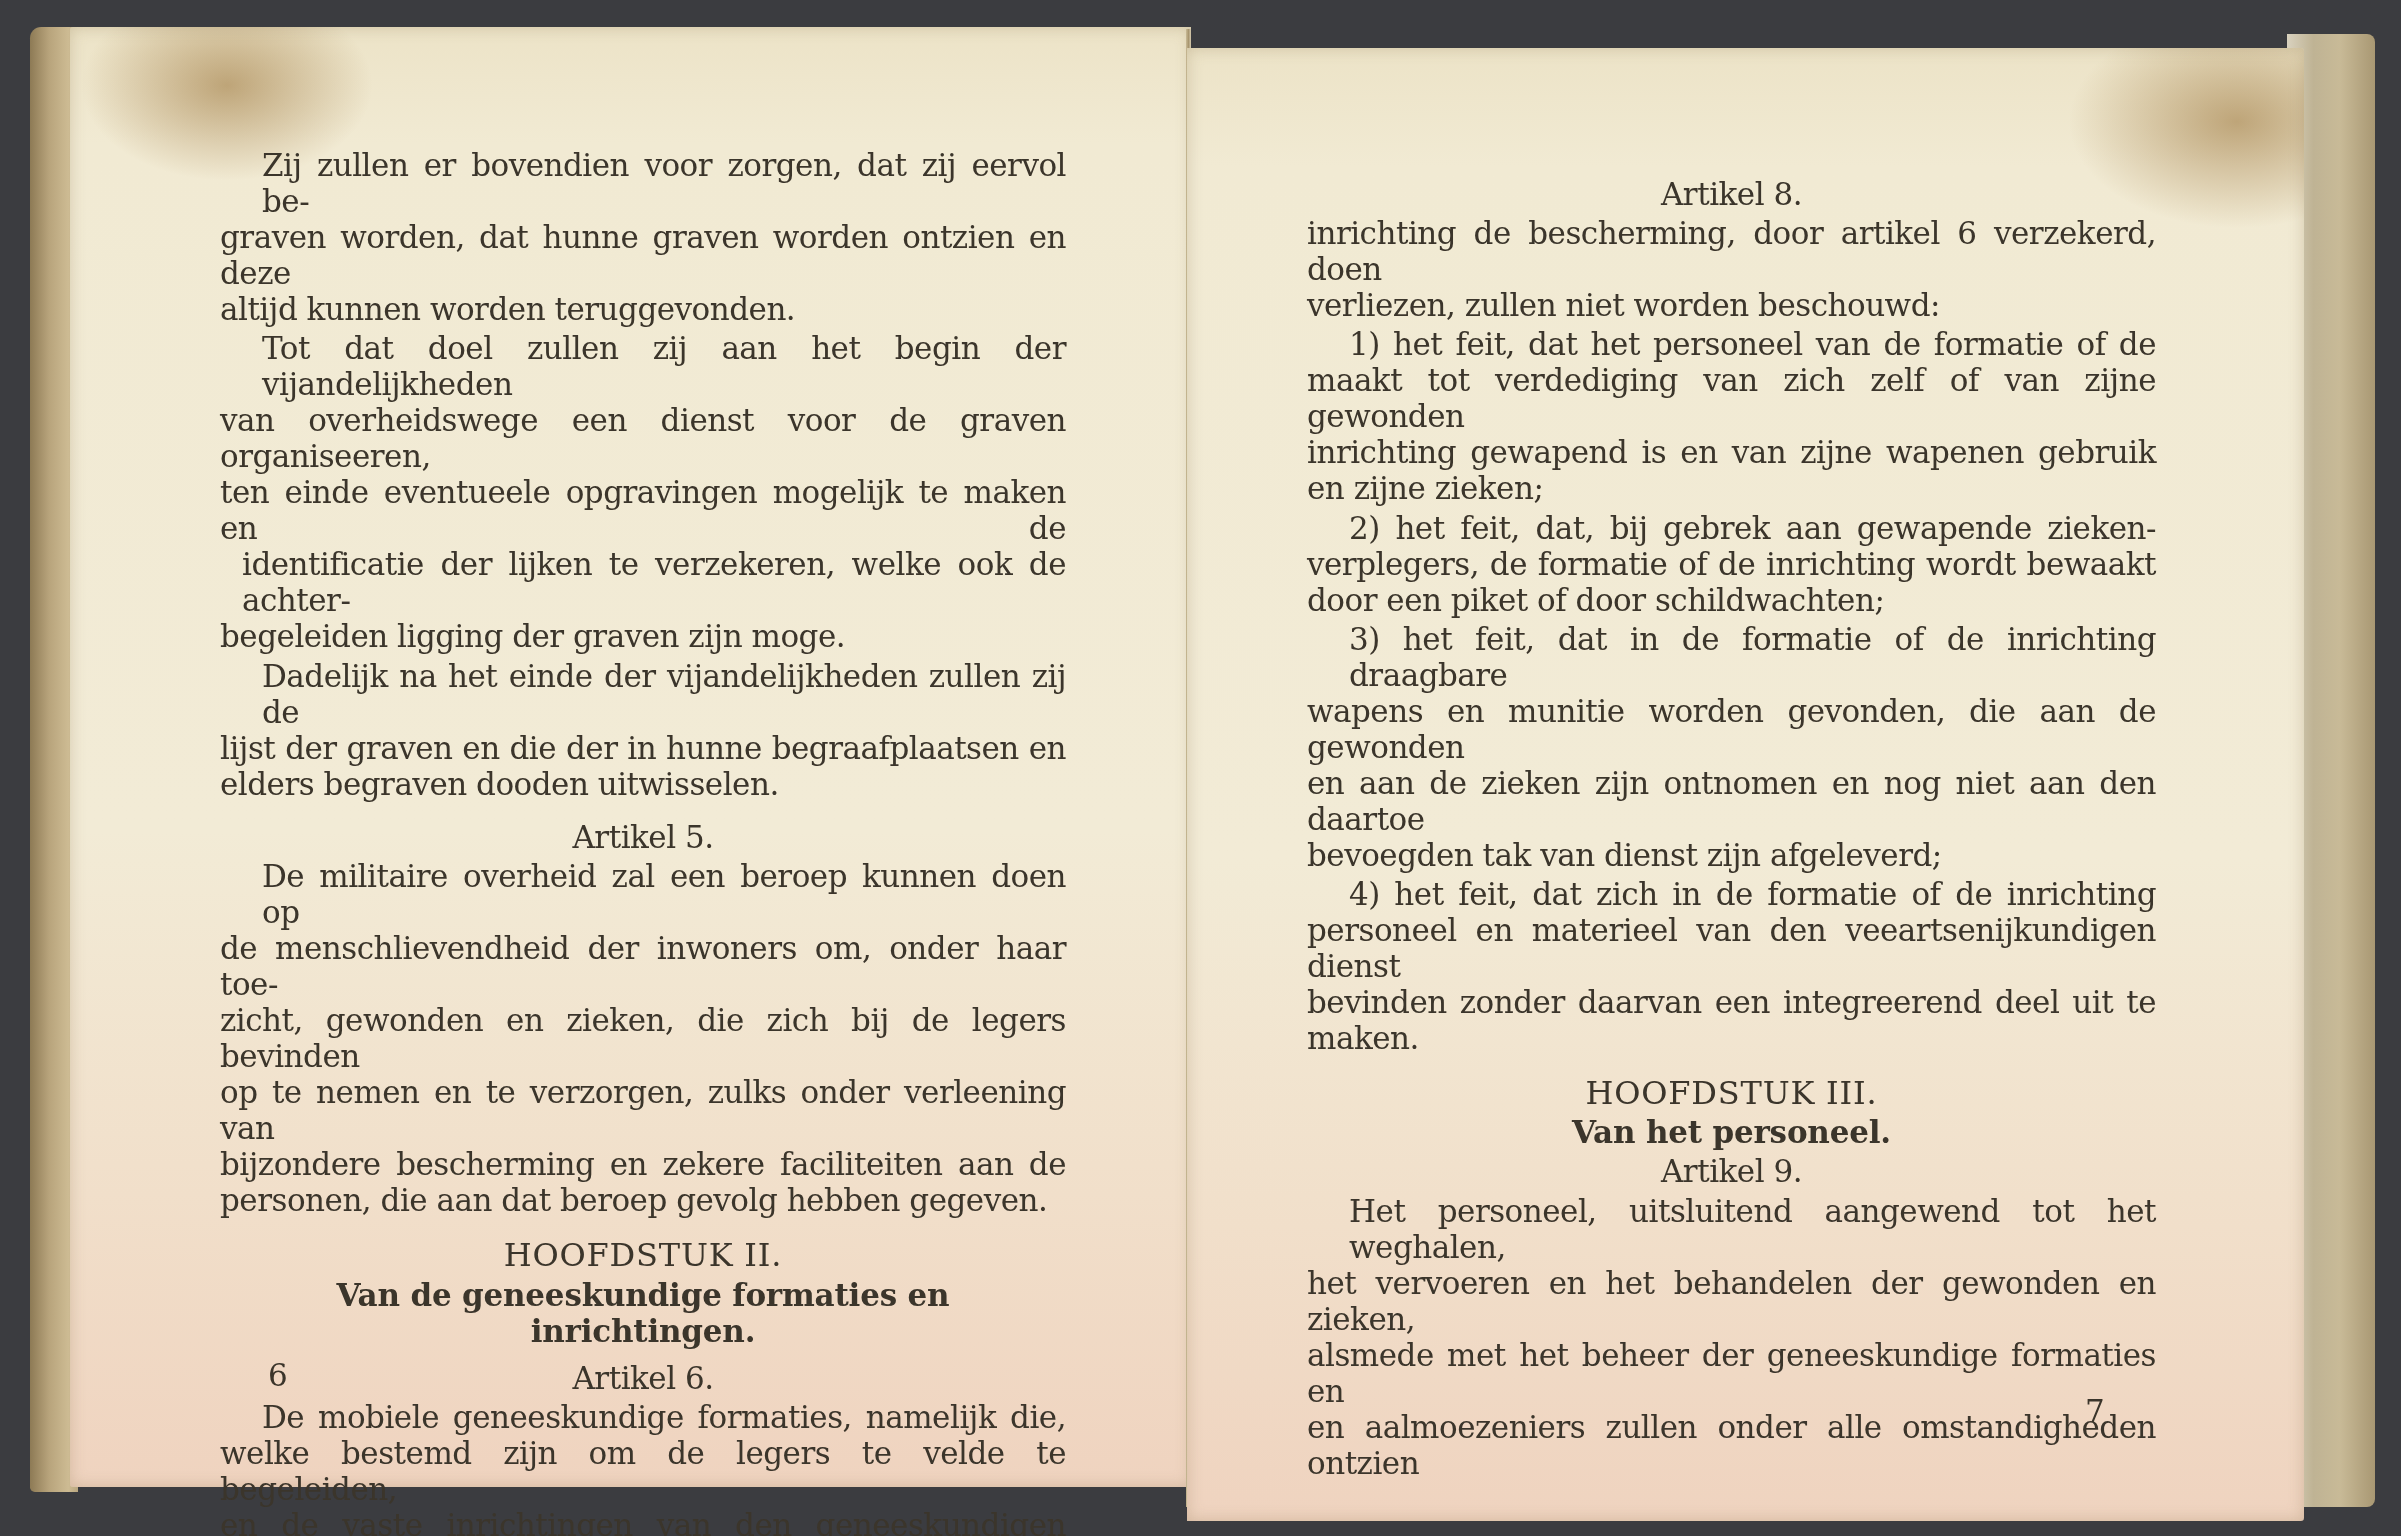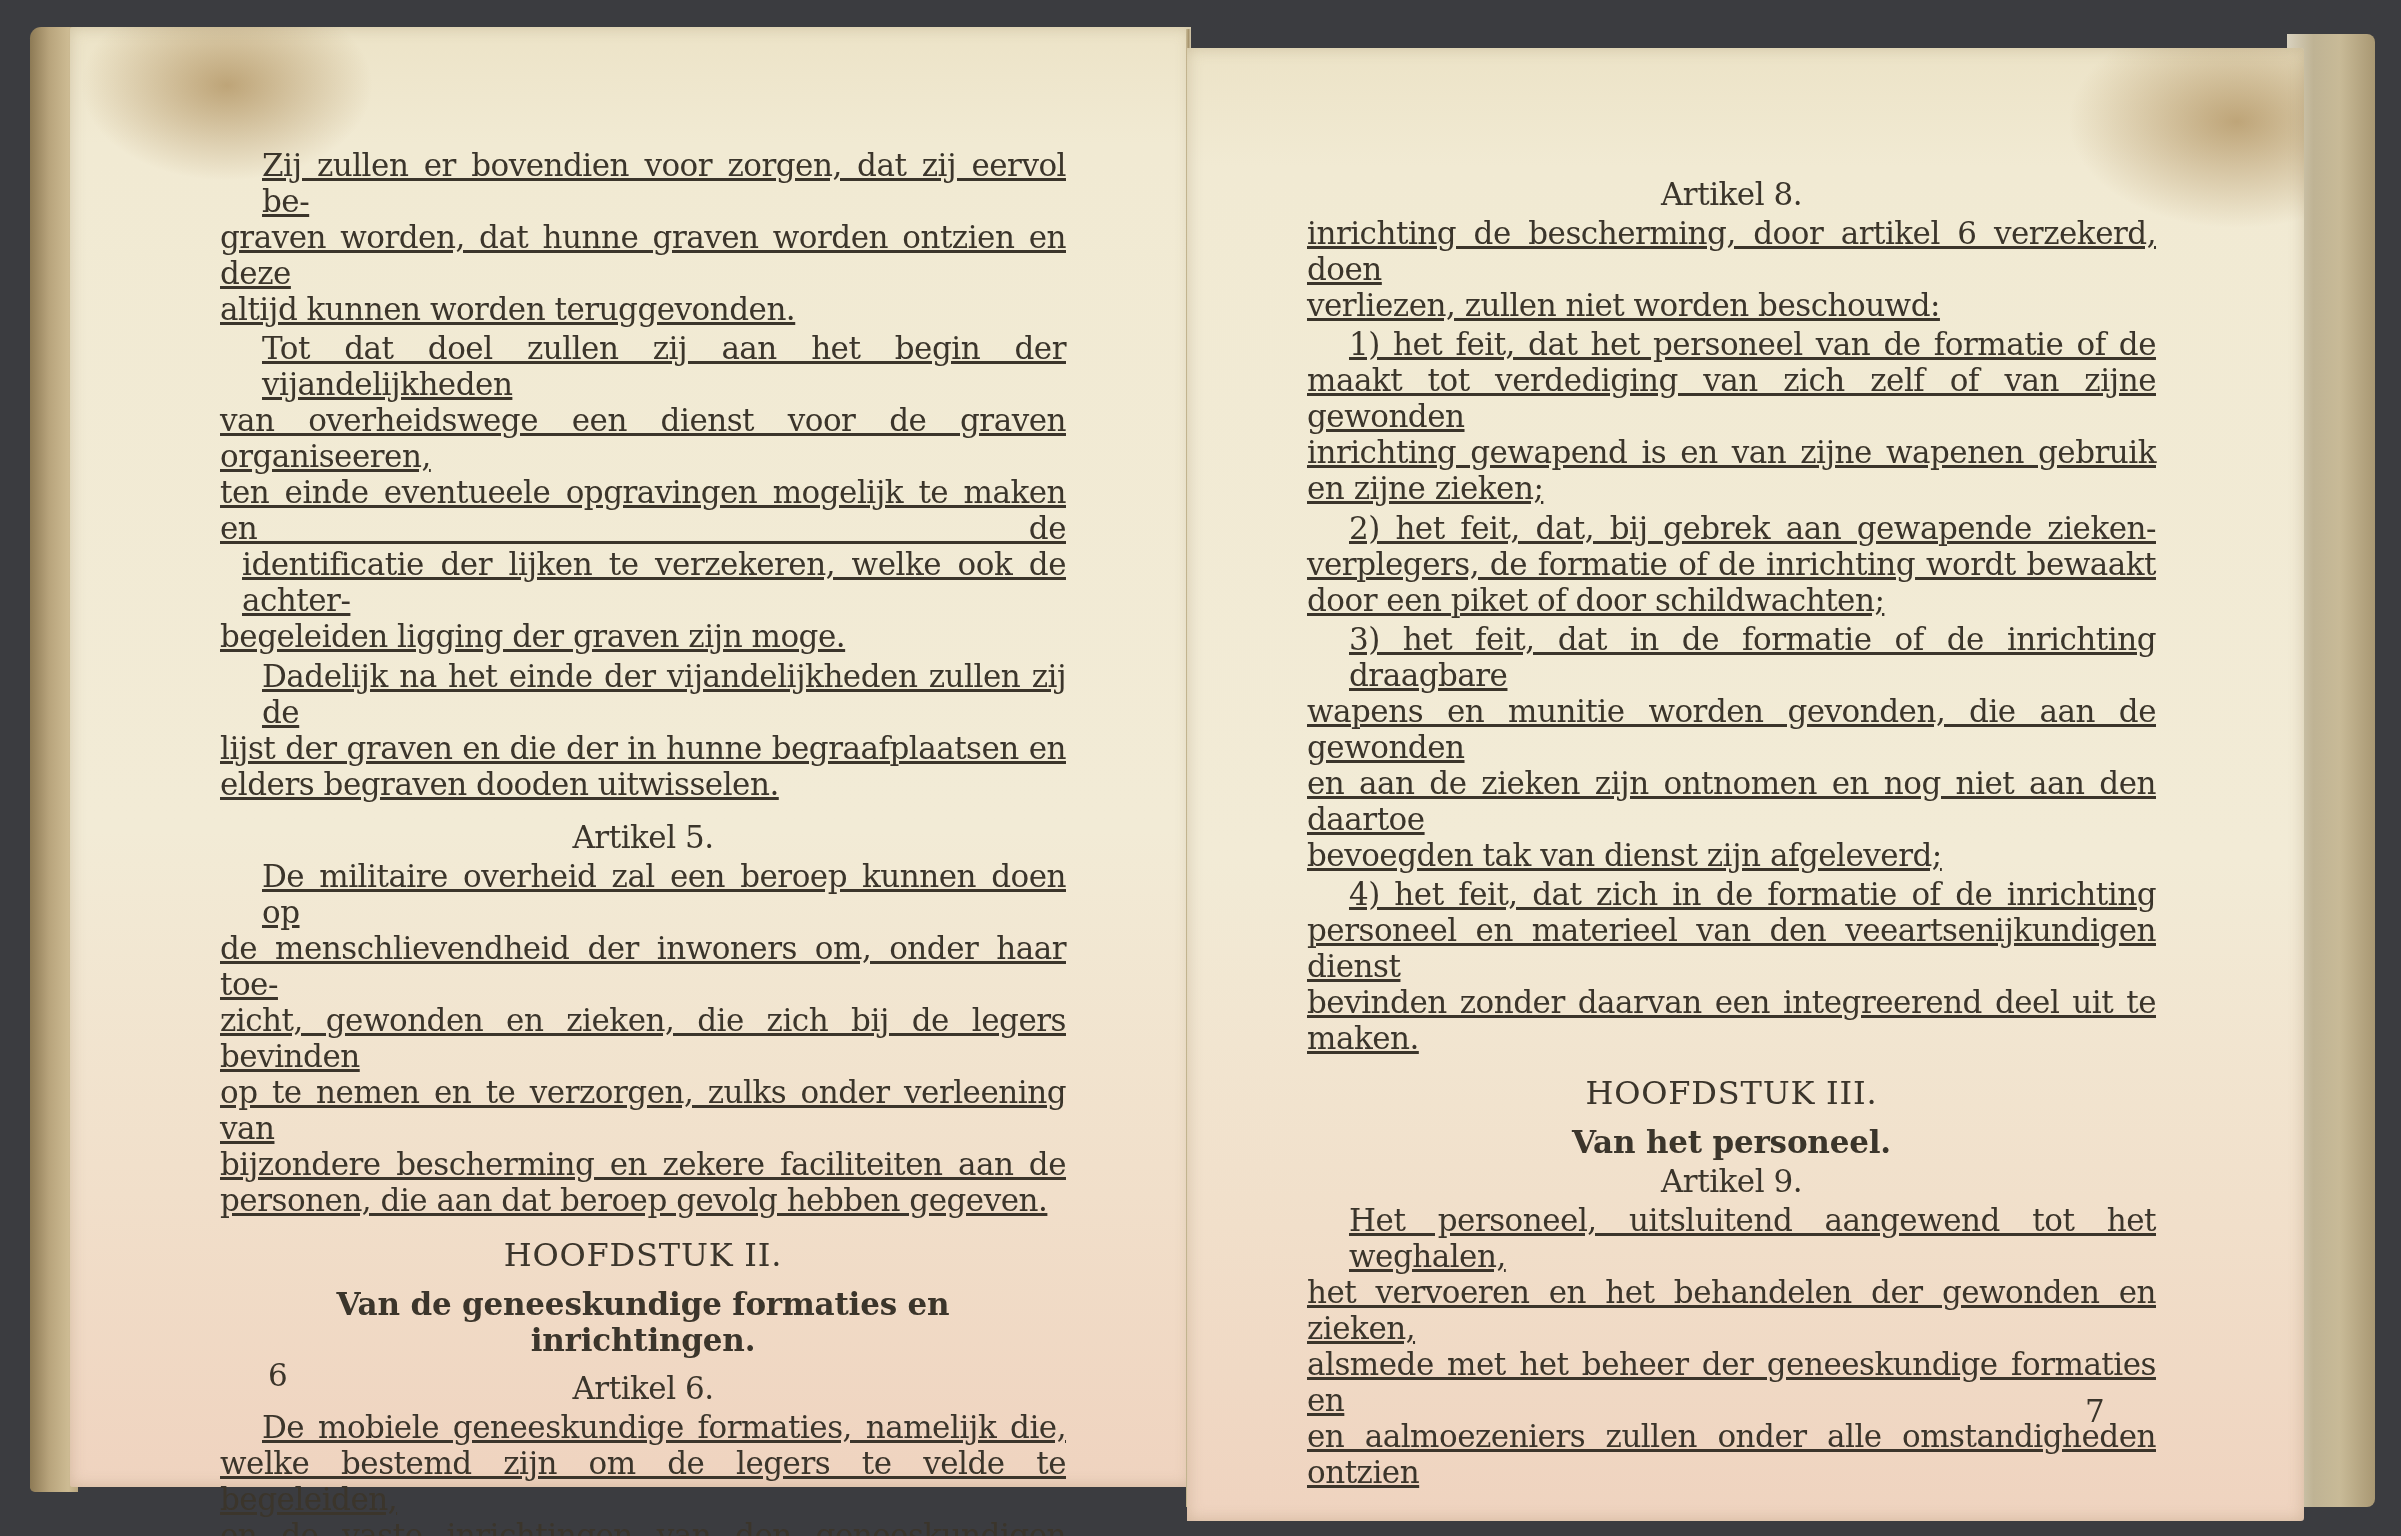--- a/index.html
+++ b/index.html
@@ -41,27 +41,27 @@
     position: absolute; left: 1156px; top: 4.8px; width: 4.8px; height: 1478px;
     background: linear-gradient(90deg, #c9bb96, #a89670, #d6cbb0);
   }
   .column {
     position: absolute; color: #3b352b;
     font-size: 31px; line-height: 36px;
     letter-spacing: -0.5px;
   }
   .left .column { left: 150px; top: 120px; width: 846px; }
   .right .column { left: 120px; top: 128px; width: 849px; }
-  .para { text-align: justify; text-align-last: left; margin: 0 0 3.2px 0; text-indent: 42px; hyphens: manual; text-decoration: underline; }
+  .para { text-align: justify; text-align-last: left; margin: 0 0 3.2px 0; text-indent: 42px; hyphens: manual; }
   .para.list { text-indent: 42px; }
   .line { display: block; white-space: nowrap; }
   .heading { text-align: center; margin: 11.2px 0 3.2px 0; }
   .heading.art { font-size: 31px; }
   .heading.chap { font-size: 32px; letter-spacing: 0.8px; margin-top: 19px; }
-  .heading.sub { font-weight: bold; font-size: 31px; letter-spacing: -0.2px; margin-top: 13px; }
+  .heading.sub { font-weight: bold; font-size: 31px; letter-spacing: -0.2px; margin-top: 3px; }
   .pagenum { position: absolute; font-size: 31px; color: #3b352b; }
   .left .pagenum { left: 198px; top: 1330px; }
   .right .pagenum { left: 898px; top: 1345px; }
 </style>
 </head>
 <body>
 
 <div class="book">
   <div class="cover-left"></div>
   <div class="cover-right"></div>

